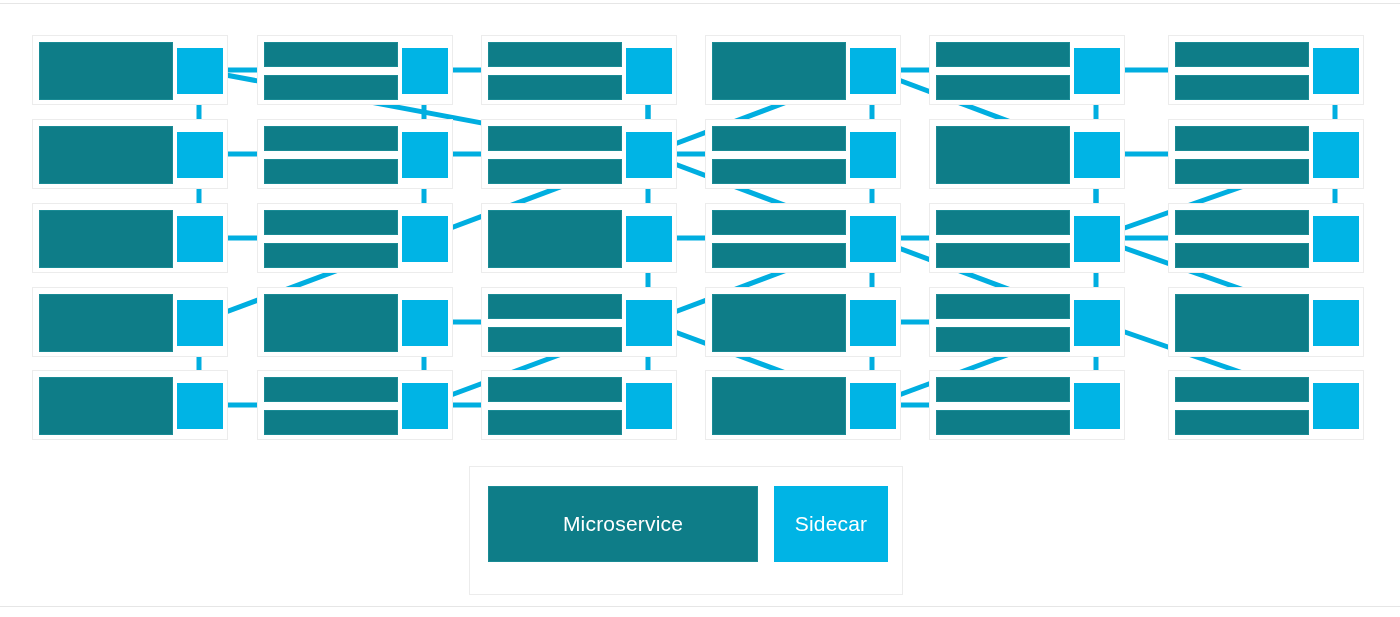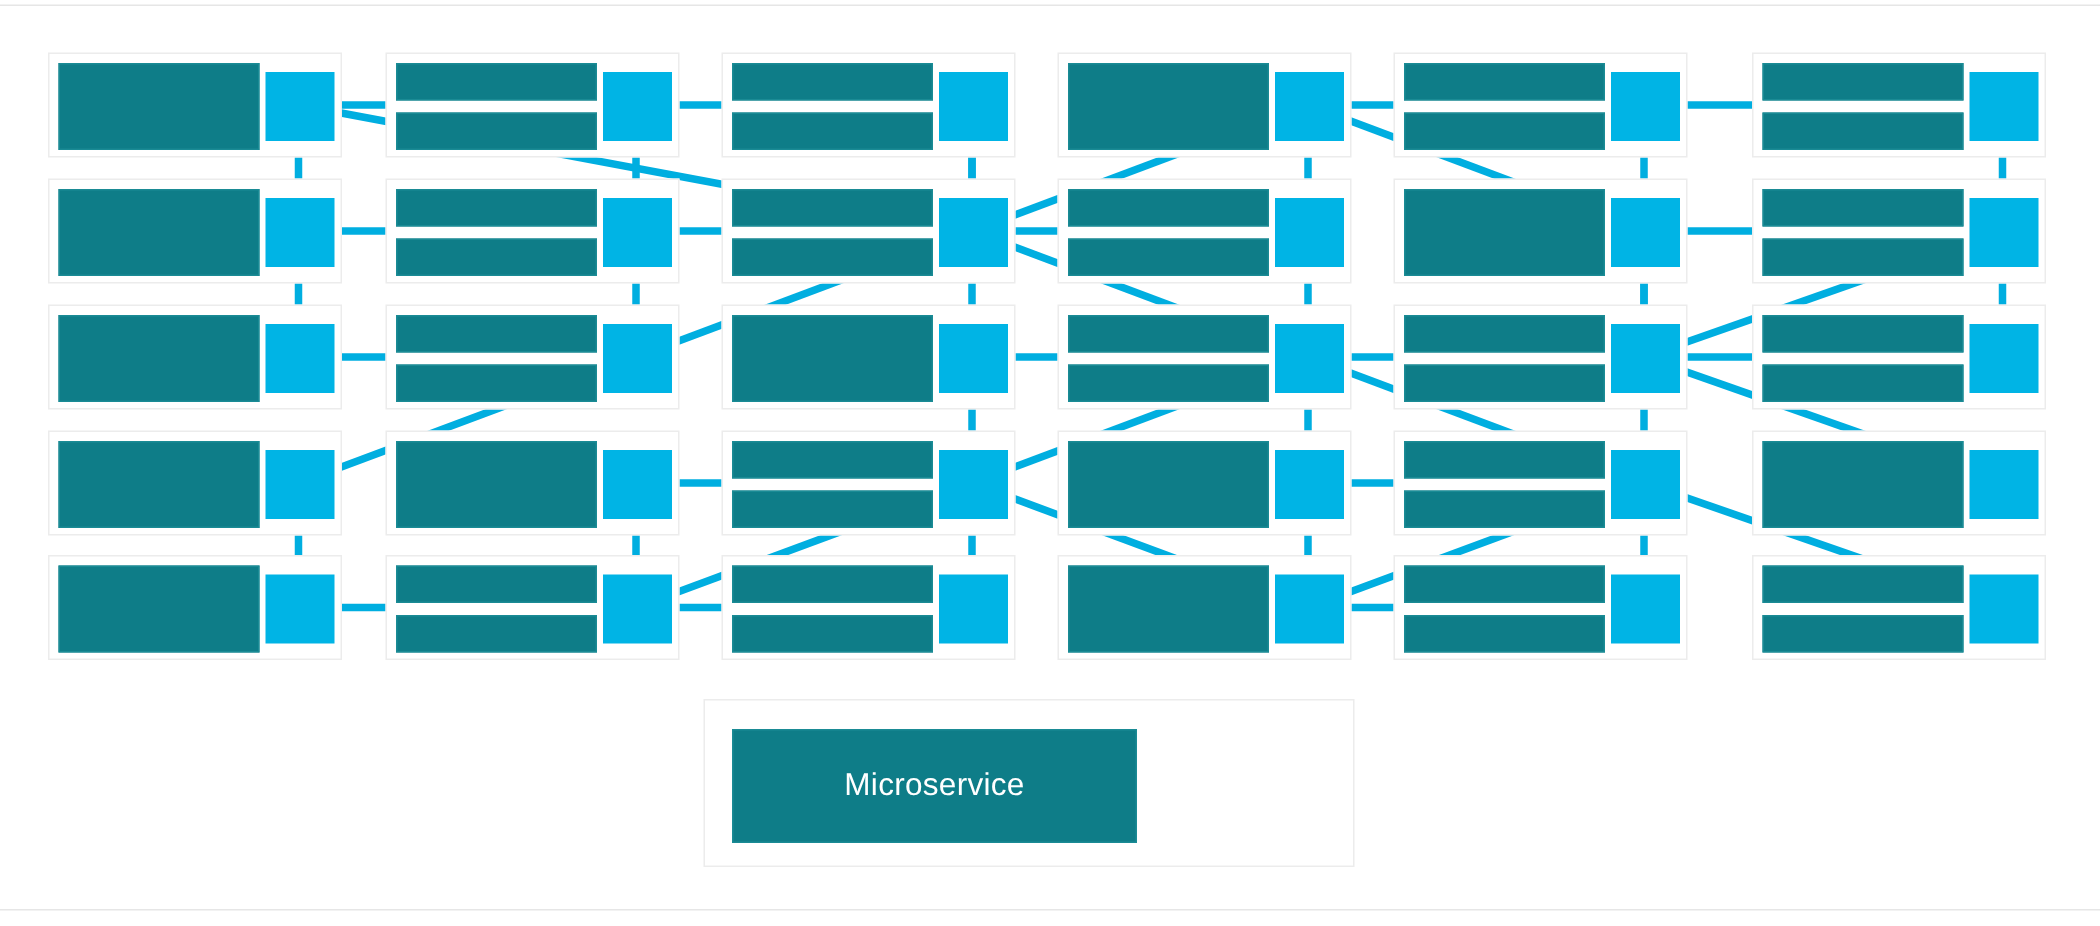--- a/index.html
+++ b/index.html
@@ -72,21 +72,21 @@
     background: #00b4e5;
     box-sizing: border-box;
   }
 
   
   .legend {
     position: absolute;
     left: 469px;
     top: 466px;
     width: 434px;
-    height: 112px;
+    height: 129px;
     box-sizing: border-box;
     background: #ffffff;
     border: 1px solid #ececec;
   }
   .legend-inner {
     position: absolute;
     left: 18px;
     top: 19px;
     display: flex;
     align-items: center;
@@ -313,17 +313,18 @@
           <div class="svc" style="left: 6px; top: 6px; width: 134px; height: 25px;"></div>
           <div class="svc" style="left: 6px; top: 39px; width: 134px; height: 25px;"></div>
           <div class="car" style="left: 144px; top: 12px; width: 46px; height: 46px;"></div>
         </div>
       </div>
   </div>
 
   <div class="legend">
     <div class="legend-inner">
       <div class="chip chip-svc">Microservice</div>
+      <div class="chip chip-car">Sidecar</div>
     </div>
   </div>
 
   <div class="rule bot"></div>
 </div>
 
 </body></html>

